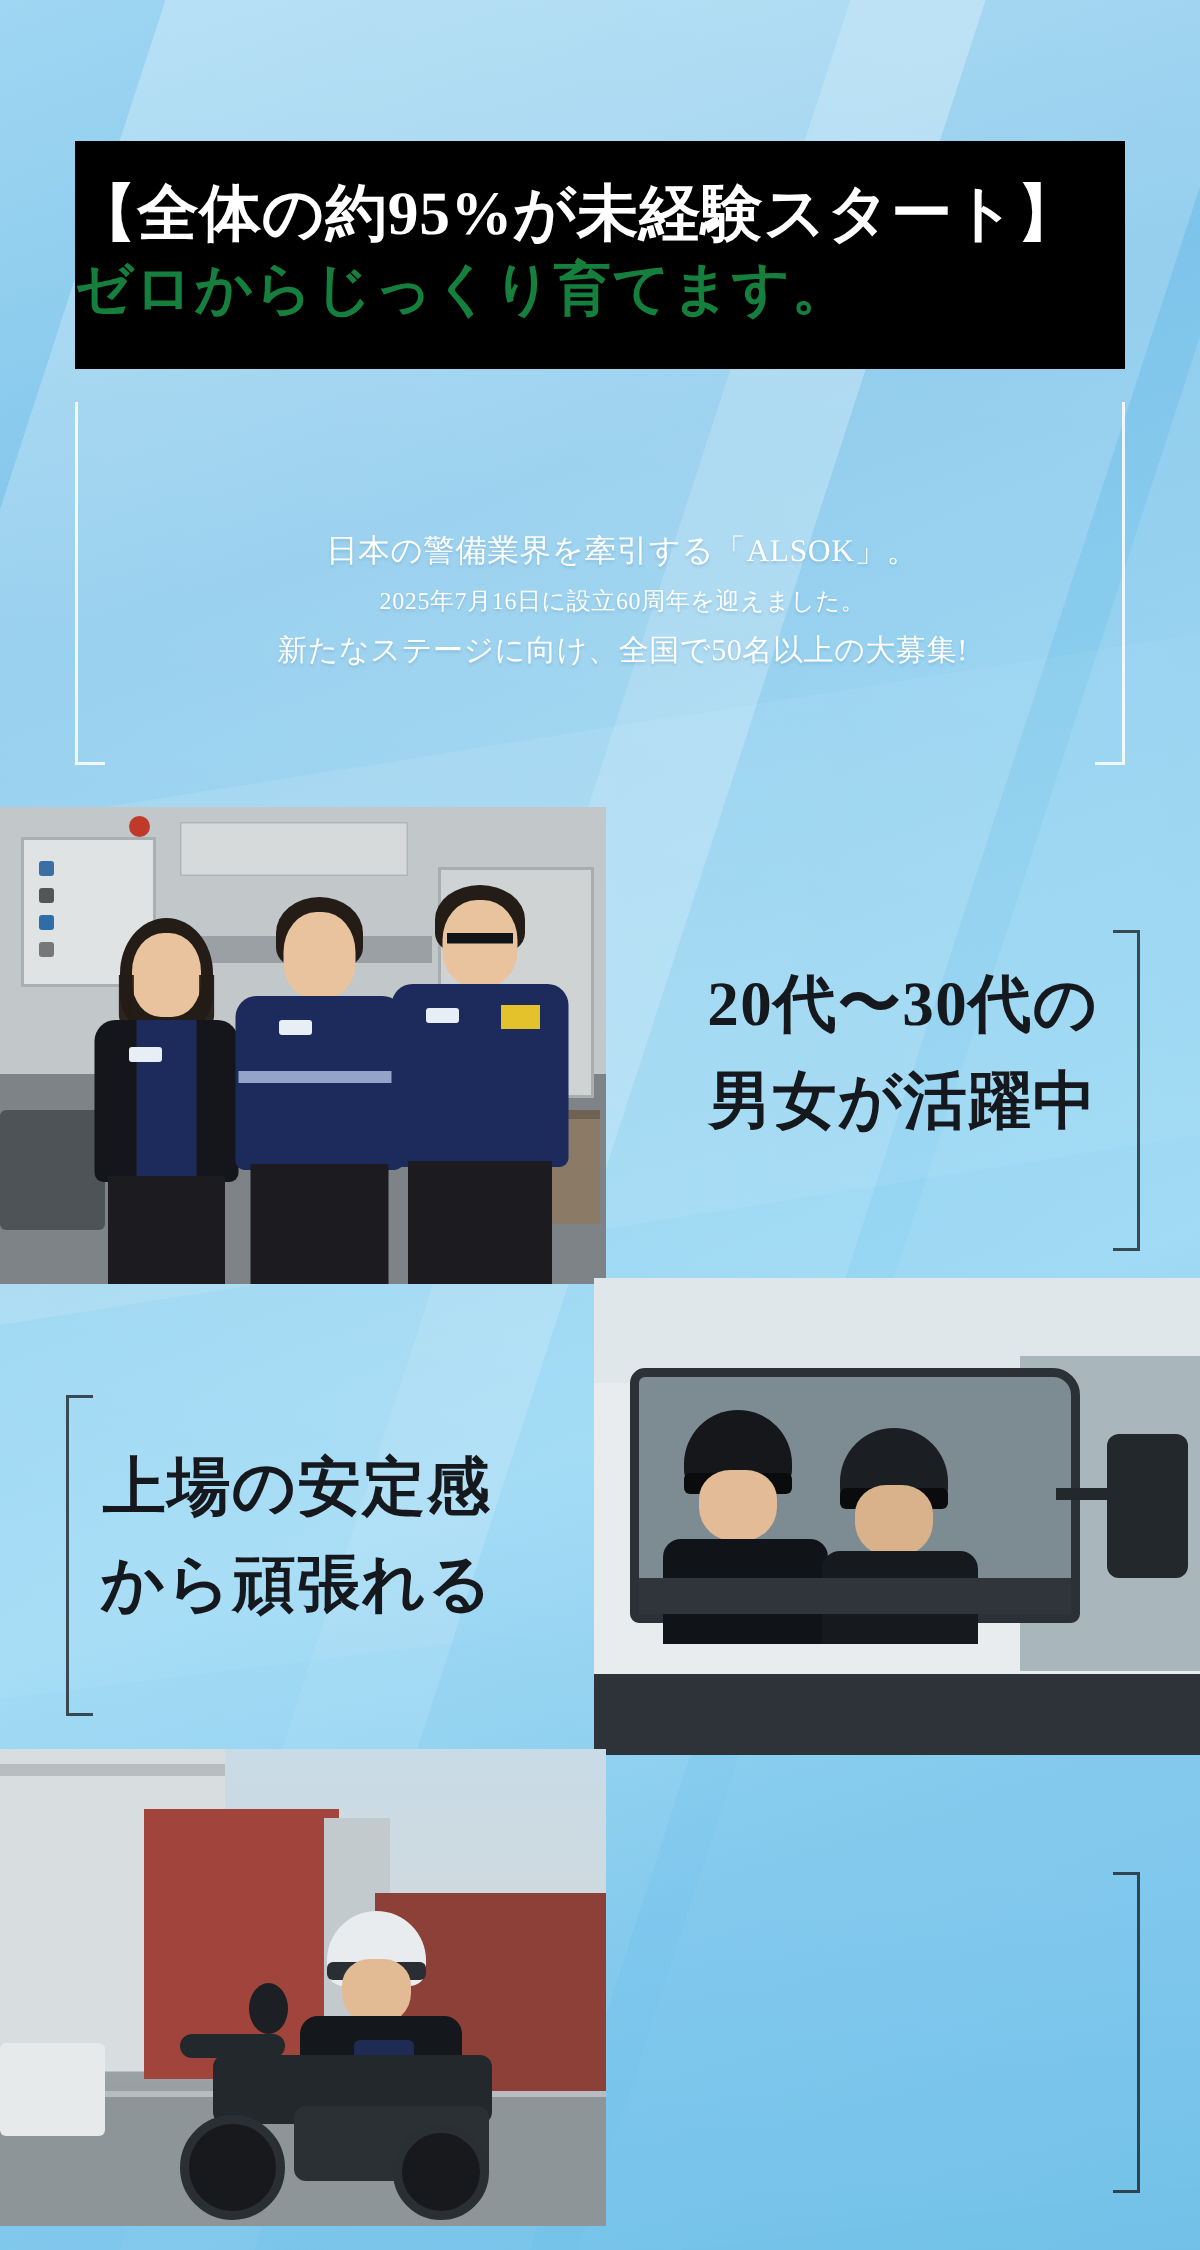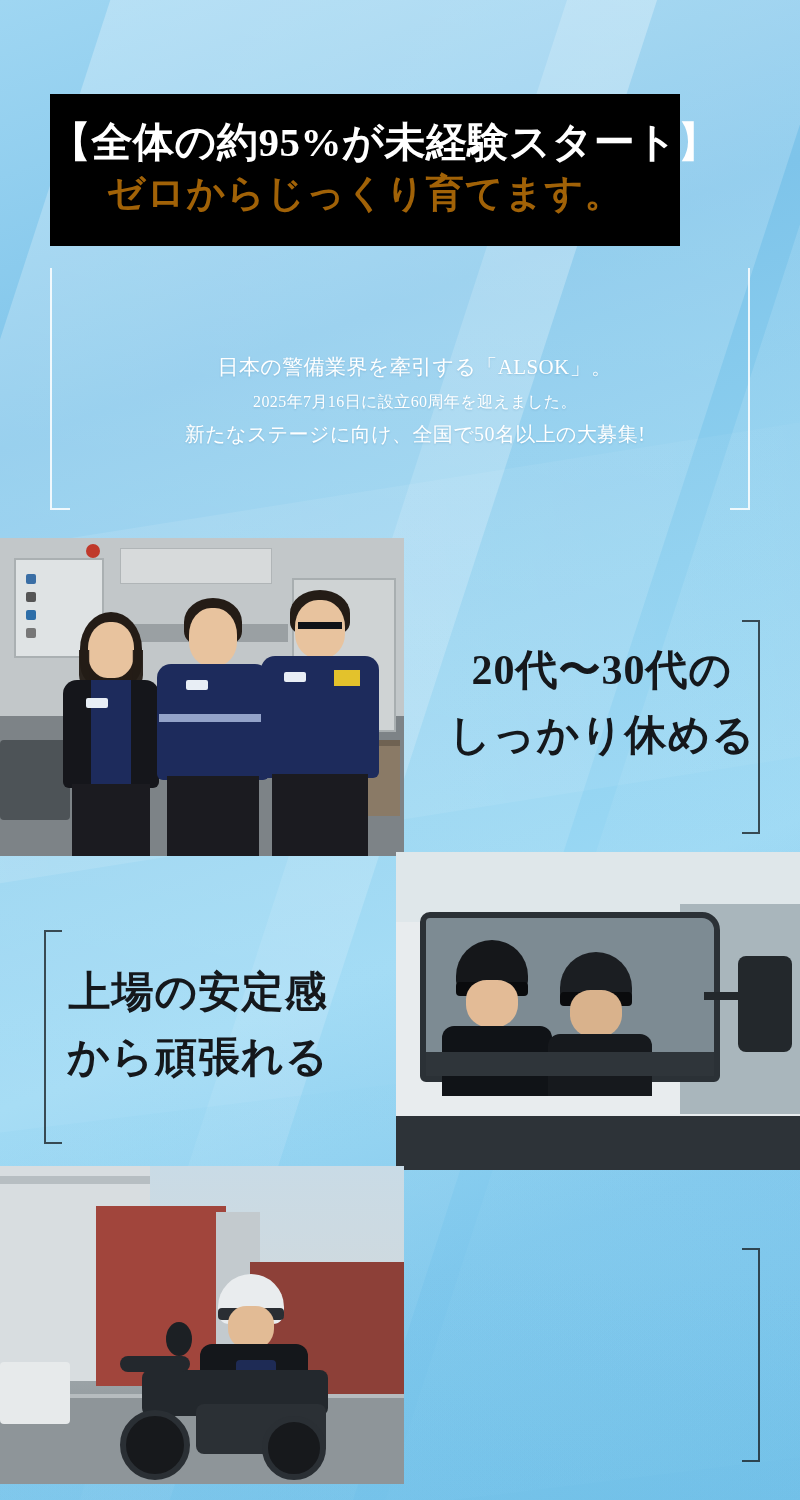--- a/index.html
+++ b/index.html
@@ -57,36 +57,36 @@
     width: 1200px; height: 360px;
     background: linear-gradient(to top, rgba(110,190,230,0.40), rgba(255,255,255,0.00));
     transform: rotate(4deg);
   }
 
   
   .headline-band {
     position: absolute;
     left: 50px;
     top: 94px;
-    width: 630px;
+    width: 700px;
     background: #000000;
     padding: 22px 0 26px 0;
-    text-align: center;
+    text-align: left;
     box-sizing: border-box;
   }
   .headline-line1 {
     color: #ffffff;
     font-size: 41px;
     font-weight: bold;
     letter-spacing: 0.5px;
     line-height: 1.28;
     white-space: nowrap;
   }
   .headline-line2 {
-    color: #a16207;
+    color: #15803d;
     font-size: 38px;
     font-weight: bold;
     letter-spacing: 1px;
     line-height: 1.35;
     white-space: nowrap;
   }
 
   
   .bracket-top-left {
     position: absolute;
@@ -298,21 +298,21 @@
       <div class="p-body" style="top:68px; width:118px; height:122px; background:#1d2b5c;"></div>
       <div class="p-badge" style="left:28px; top:84px;"></div>
       <div class="p-accent" style="left:78px; top:82px; width:26px; height:16px; background:#e3c22c;"></div>
       <div class="p-legs" style="top:186px; width:96px; height:82px;"></div>
     </div>
   </div>
 
   <div class="cap-bracket cb1"></div>
   <div class="caption cap-1">
     <div>20代〜30代の</div>
-    <div>しっかり休める</div>
+    <div>男女が活躍中</div>
   </div>
 
   <div class="photo photo-2">
     <div class="truck-bg"></div>
     <div class="truck-sky"></div>
     <div class="truck-bodypanel"></div>
     <div class="truck-windshield"></div>
     <div class="truck-window">
       <div class="guard" style="left:16px; top:22px; width:110px; height:150px;">
         <div class="g-helmet" style="left:14px; top:0;"></div>

